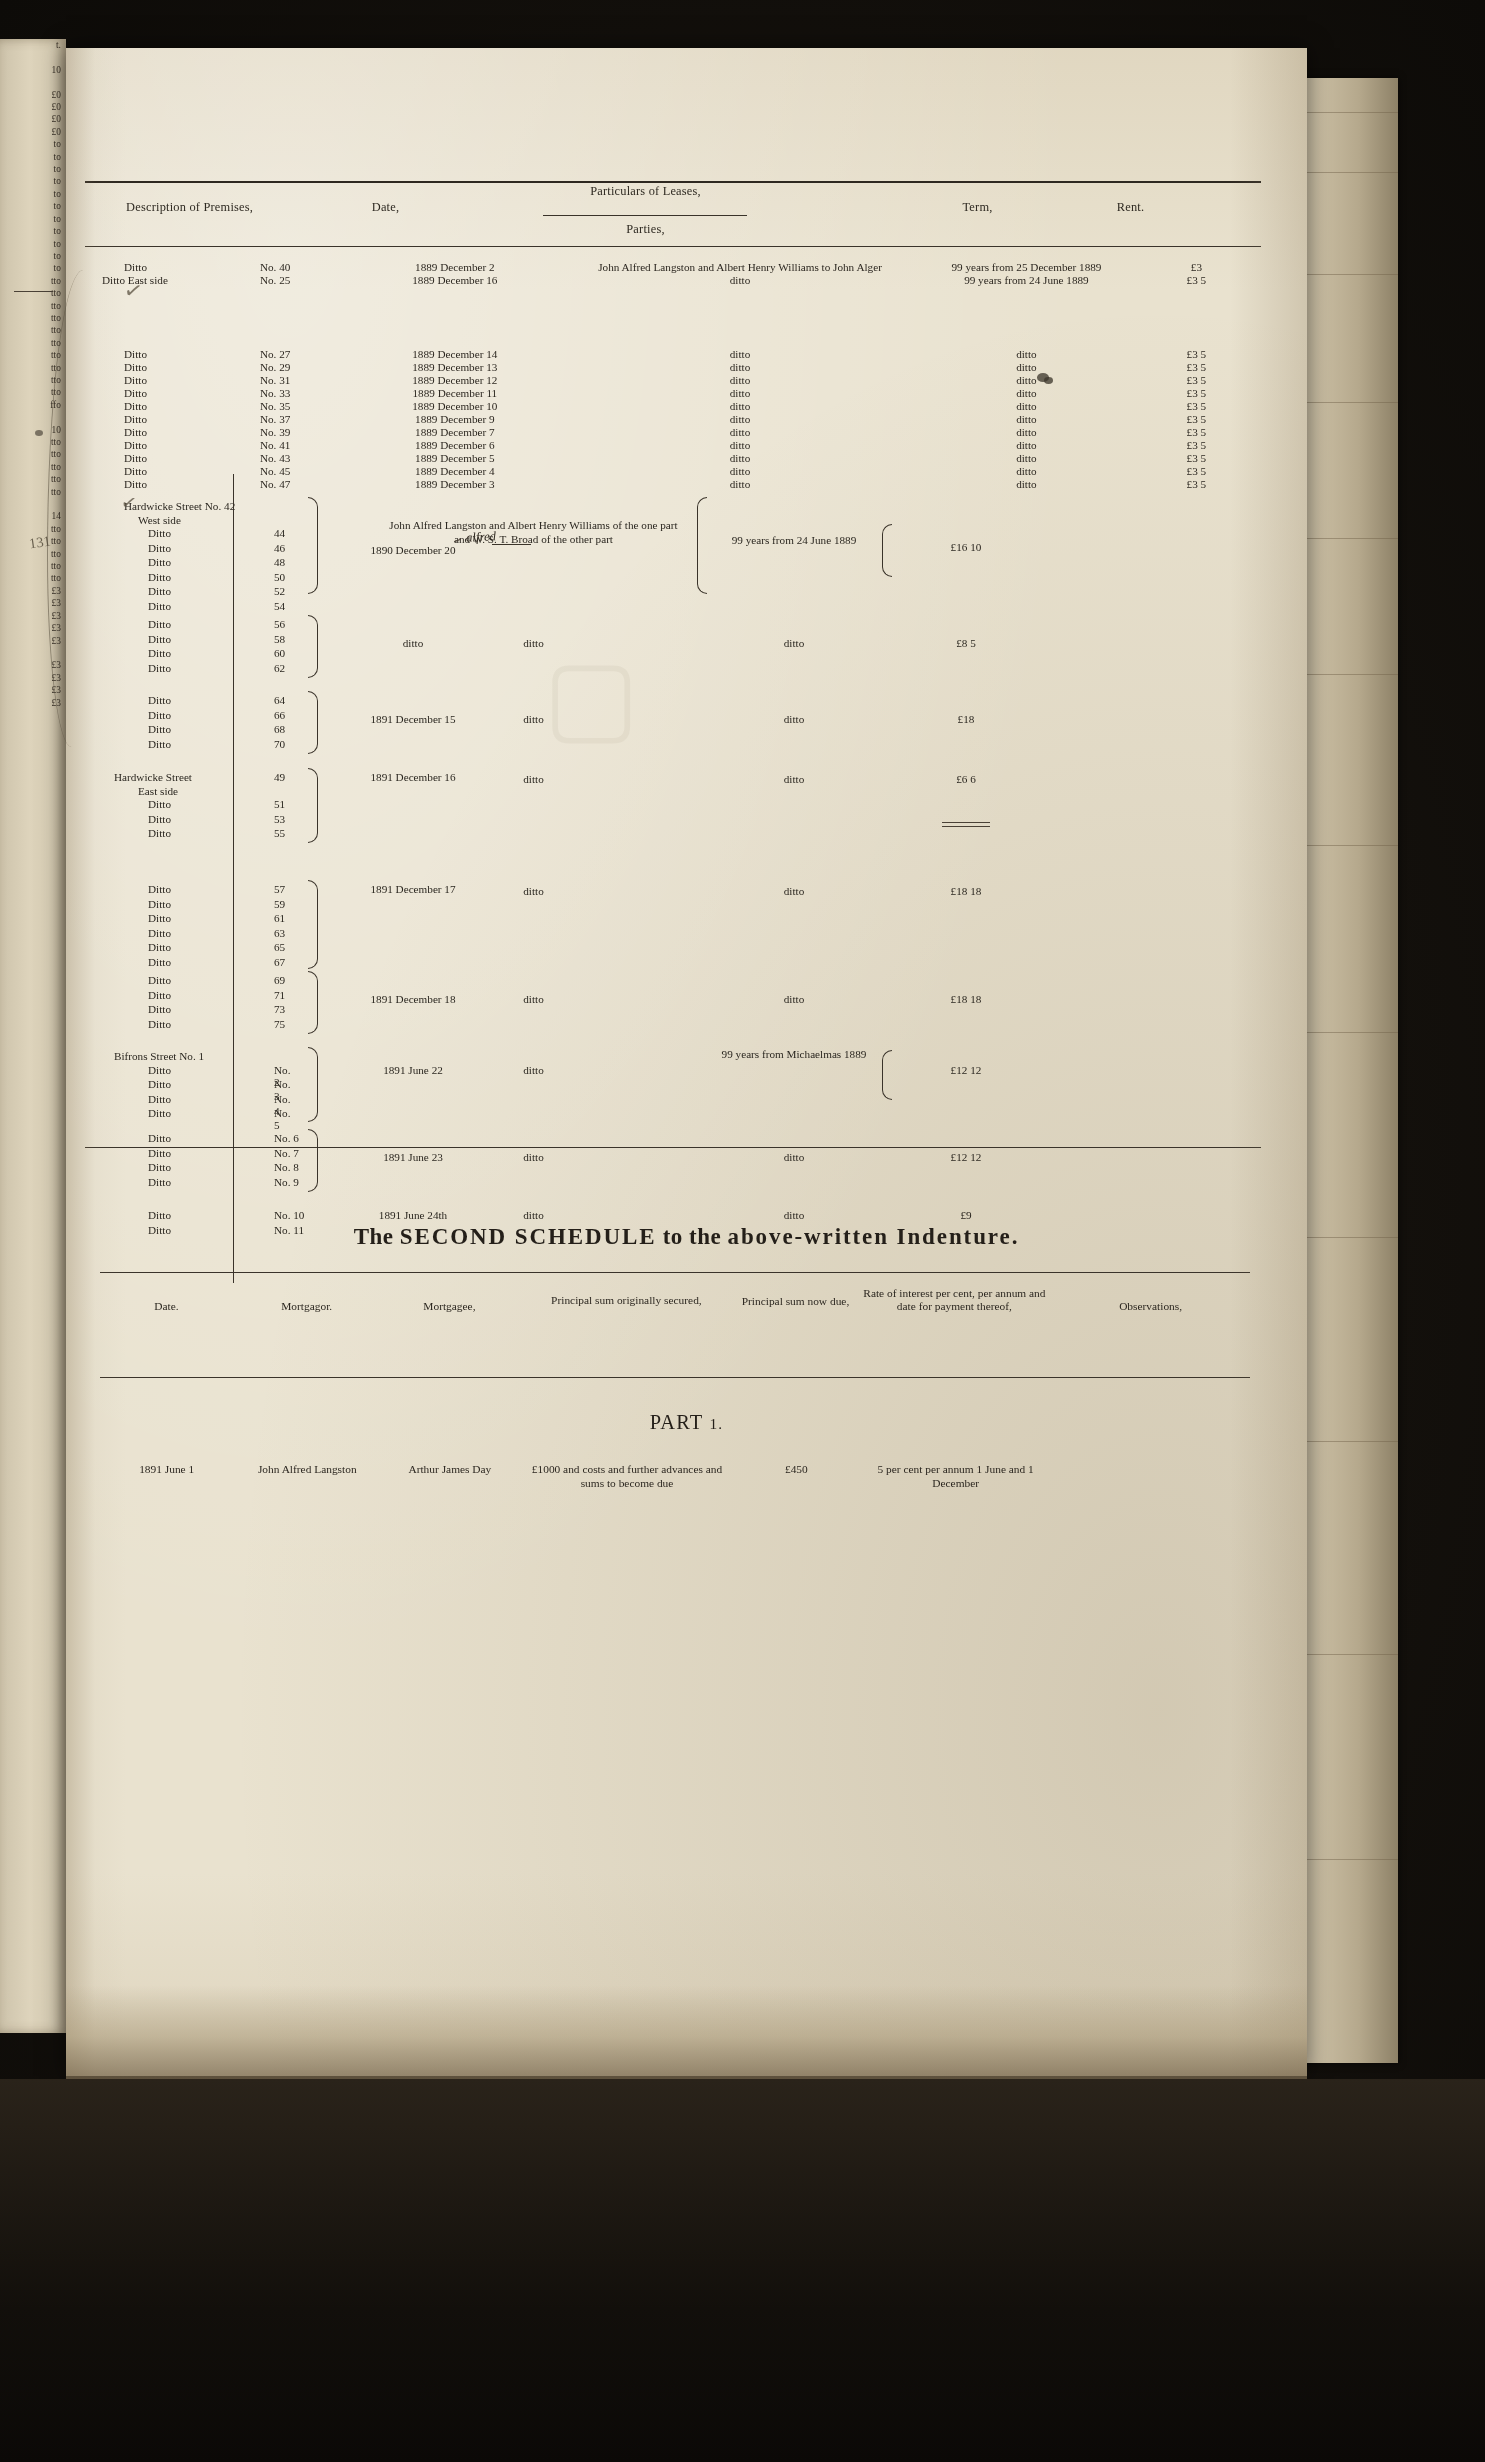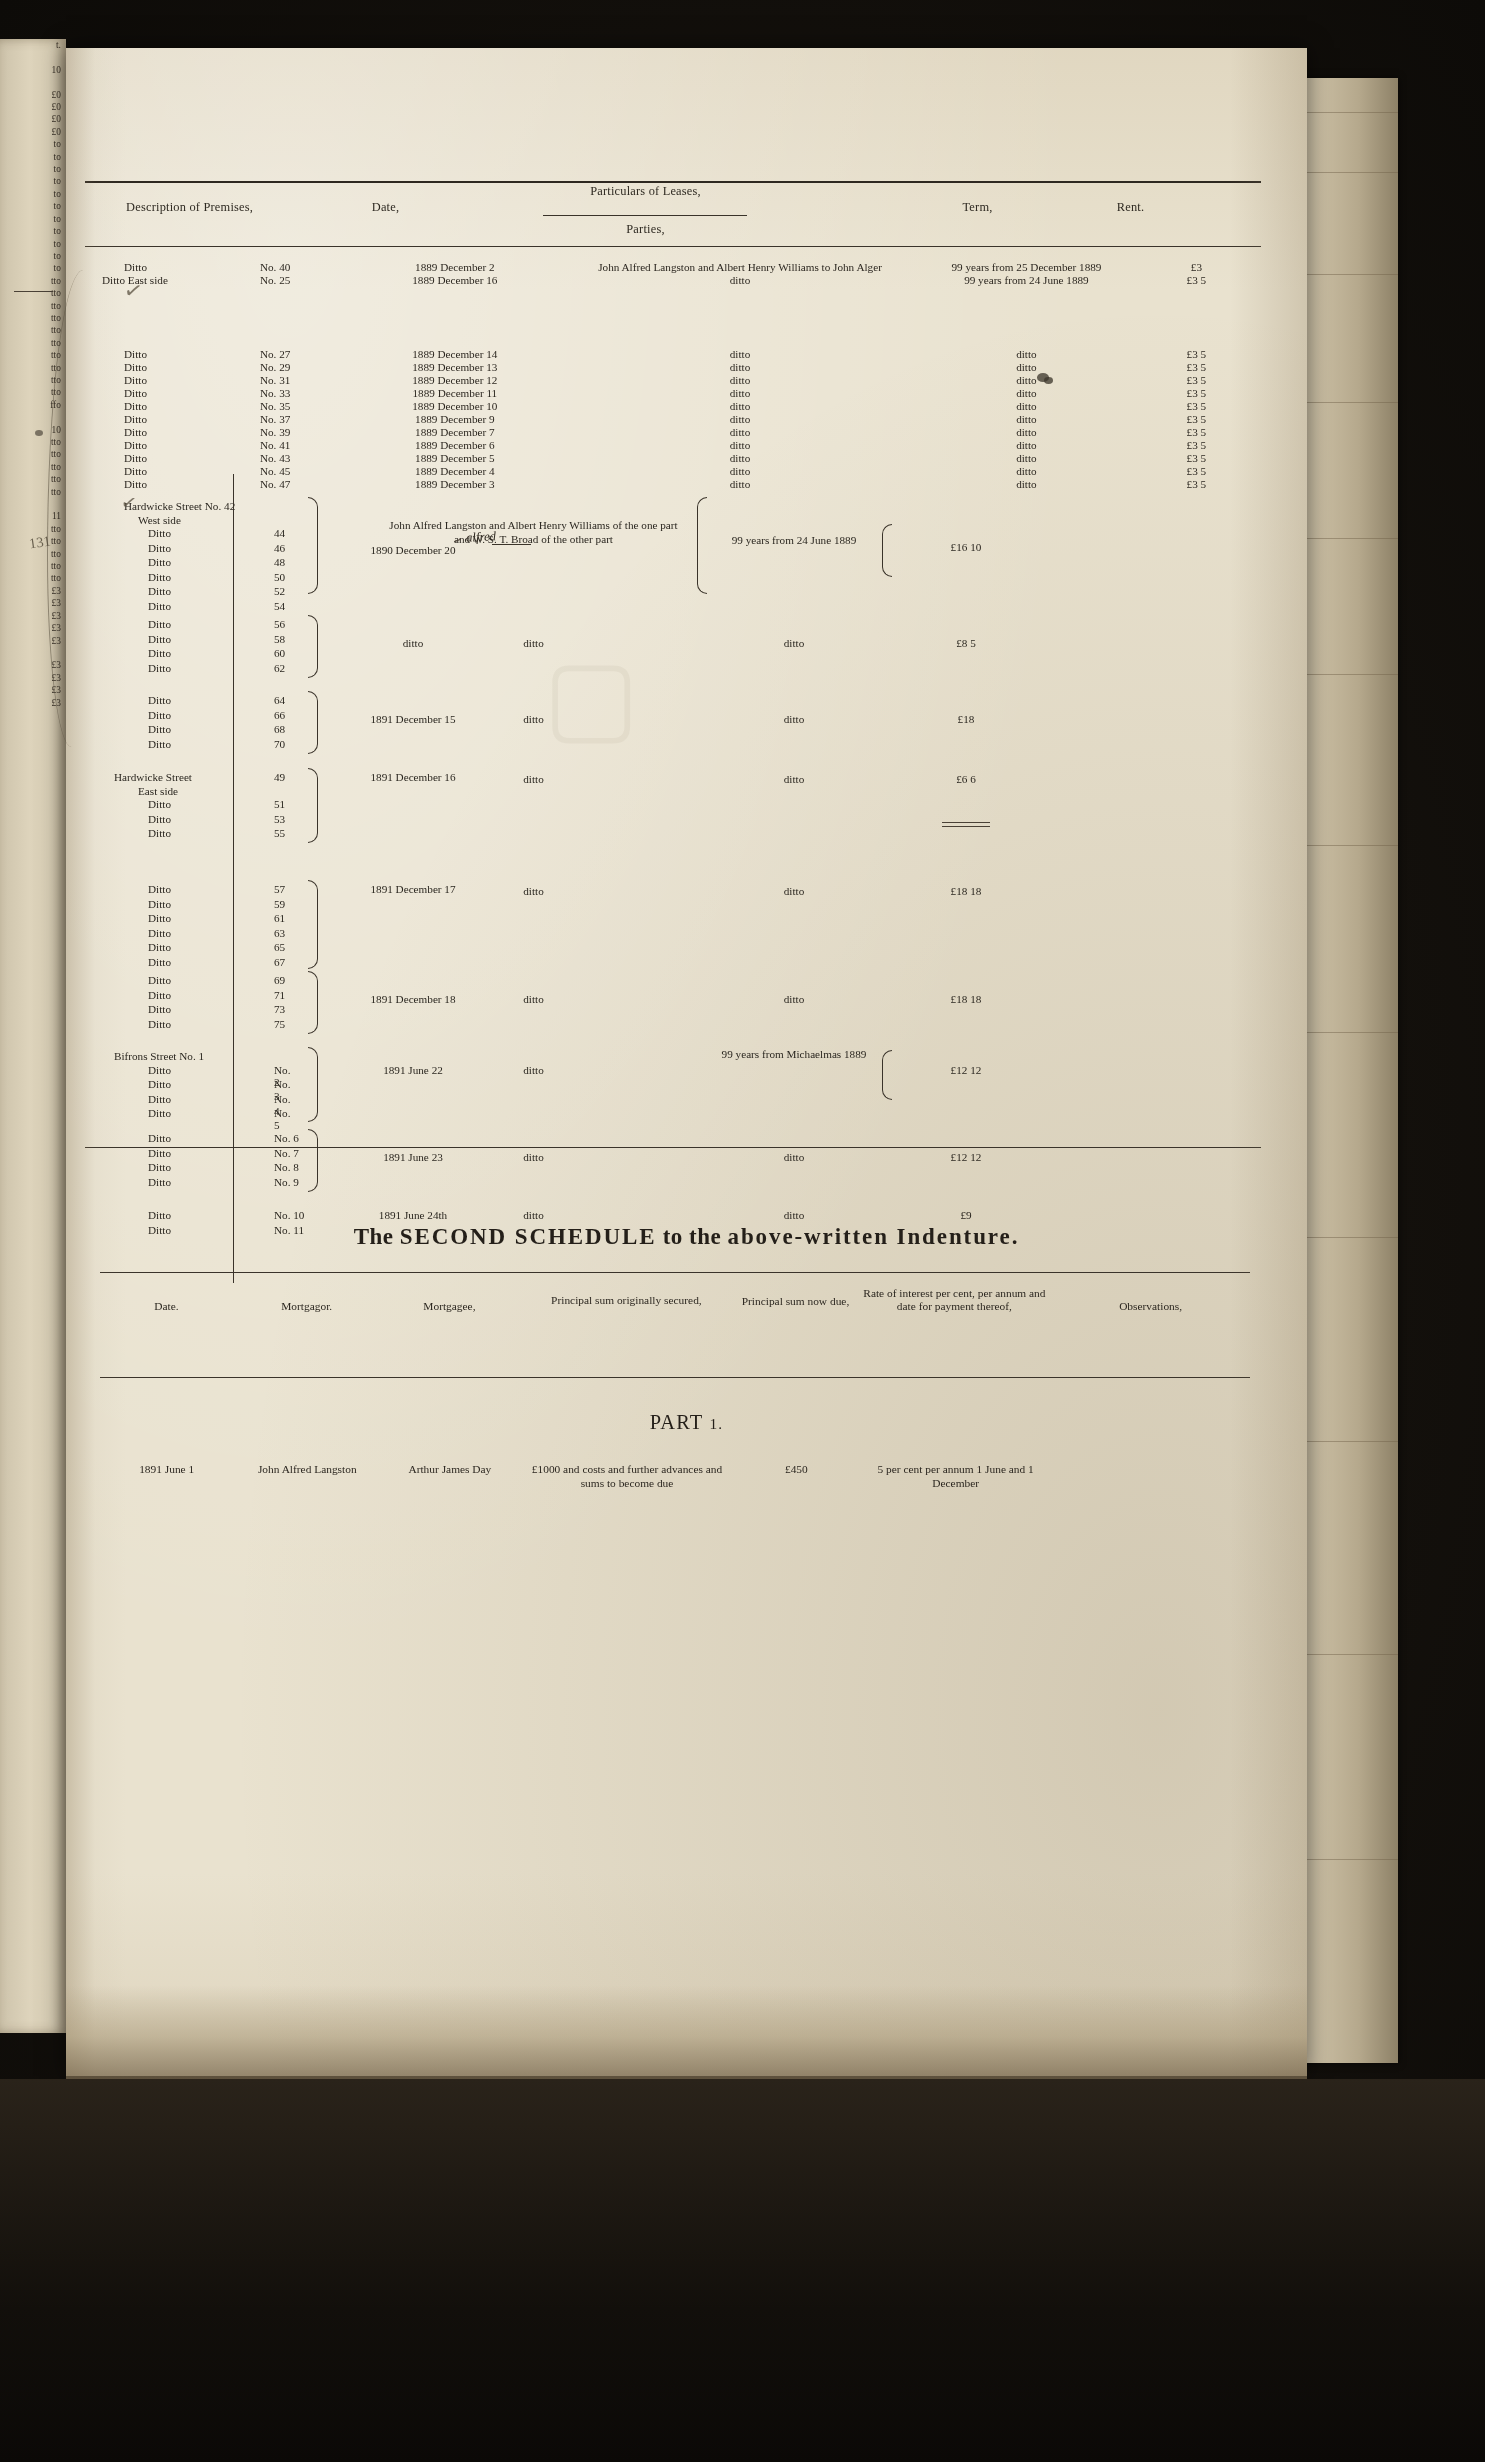--- a/index.html
+++ b/index.html
@@ -143,21 +143,21 @@
       <div>tto</div>
       <div>ffo</div>
       <div>&nbsp;</div>
       <div>10</div>
       <div>tto</div>
       <div>tto</div>
       <div>tto</div>
       <div>tto</div>
       <div>tto</div>
       <div>&nbsp;</div>
-      <div>11</div>
+      <div>14</div>
       <div>tto</div>
       <div>tto</div>
       <div>tto</div>
       <div>tto</div>
       <div>tto</div>
       <div>£3</div>
       <div>£3</div>
       <div>£3</div>
       <div>£3</div>
       <div>£3</div>

